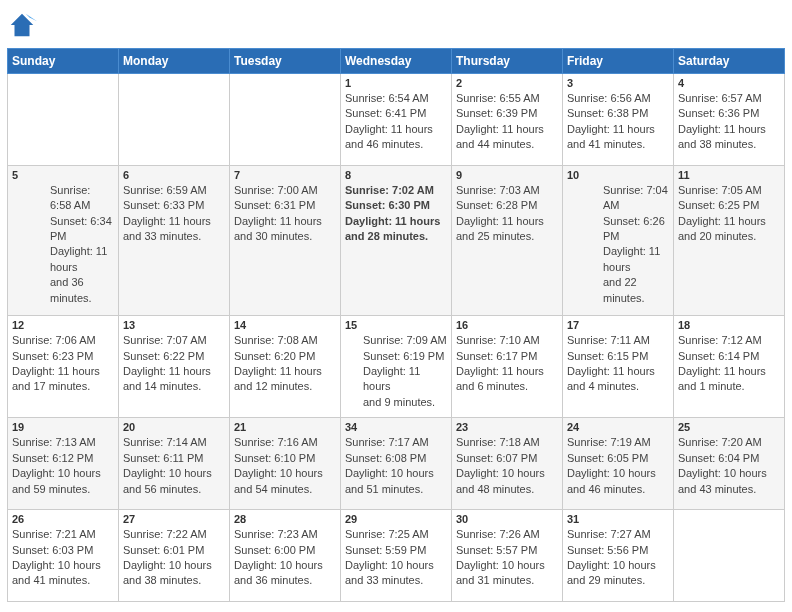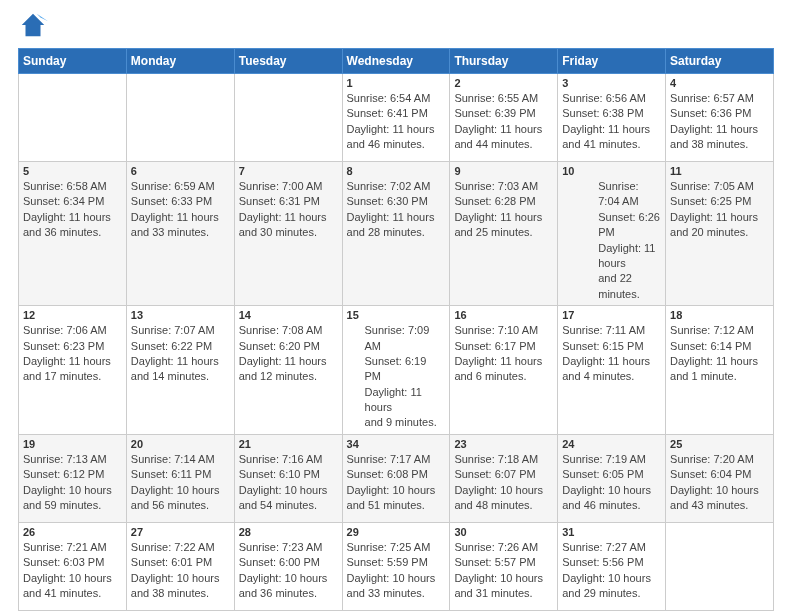--- a/index.html
+++ b/index.html
@@ -6,21 +6,21 @@
     body {
       font-family: Arial, sans-serif;
       background: #fff;
       width: 792px;
       height: 612px;
       overflow: hidden;
     }
     .page {
       width: 792px;
       height: 612px;
-      padding: 10px 18px;
+      padding: 10px 7px;
       display: flex;
       flex-direction: column;
     }
     .header {
       display: flex;
       justify-content: space-between;
       align-items: flex-start;
       margin-bottom: 8px;
     }
     .logo {
@@ -165,42 +165,42 @@
             <span class="day-num">4</span>
             <div class="day-info" style="white-space: pre-line;">Sunrise: 6:57 AM
 Sunset: 6:36 PM
 Daylight: 11 hours
 and 38 minutes.</div>
           </td>
         </tr>
         <tr>
           <td>
             <span class="day-num">5</span>
-            <div class="day-info" style="white-space: pre-line;">Sunrise: 6:58 AM
+            <div class="day-info" style="white-space: pre-line; margin-left: 38px;">Sunrise: 6:58 AM
 Sunset: 6:34 PM
 Daylight: 11 hours
 and 36 minutes.</div>
           </td>
           <td>
             <span class="day-num">6</span>
             <div class="day-info" style="white-space: pre-line;">Sunrise: 6:59 AM
 Sunset: 6:33 PM
 Daylight: 11 hours
 and 33 minutes.</div>
           </td>
           <td>
             <span class="day-num">7</span>
             <div class="day-info" style="white-space: pre-line;">Sunrise: 7:00 AM
 Sunset: 6:31 PM
 Daylight: 11 hours
 and 30 minutes.</div>
           </td>
           <td>
             <span class="day-num">8</span>
-            <div class="day-info" style="white-space: pre-line;">Sunrise: 7:02 AM
+            <div class="day-info" style="white-space: pre-line; font-weight: bold;">Sunrise: 7:02 AM
 Sunset: 6:30 PM
 Daylight: 11 hours
 and 28 minutes.</div>
           </td>
           <td>
             <span class="day-num">9</span>
             <div class="day-info" style="white-space: pre-line;">Sunrise: 7:03 AM
 Sunset: 6:28 PM
 Daylight: 11 hours
 and 25 minutes.</div>

